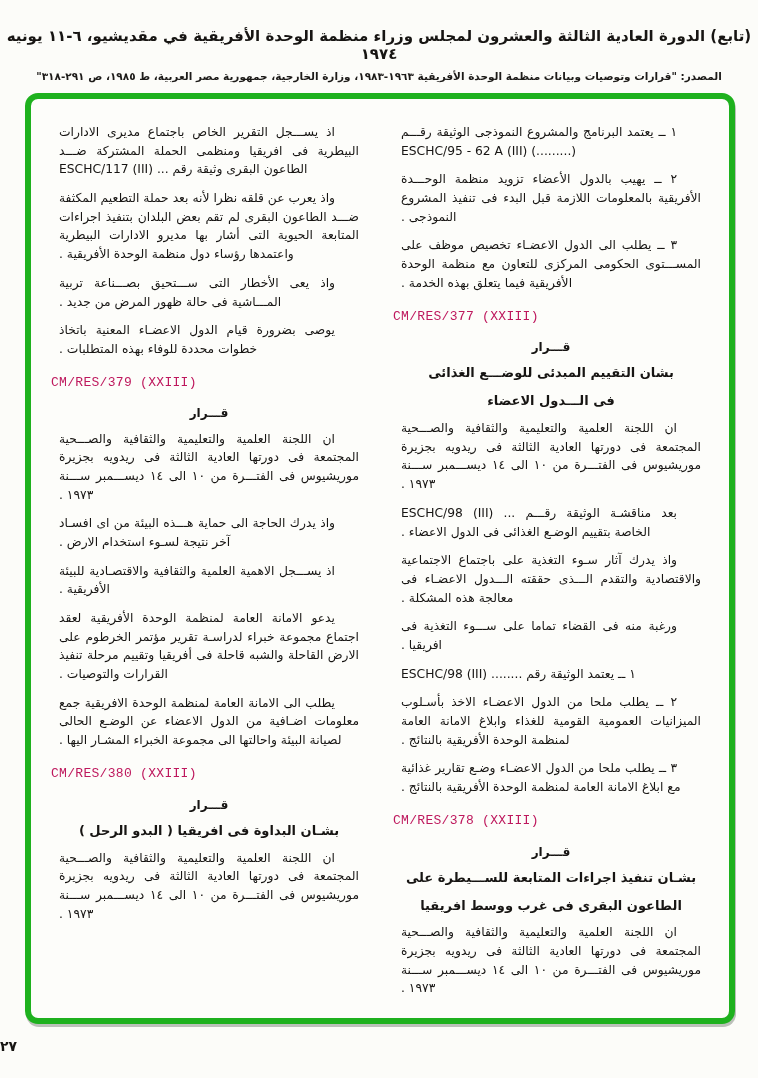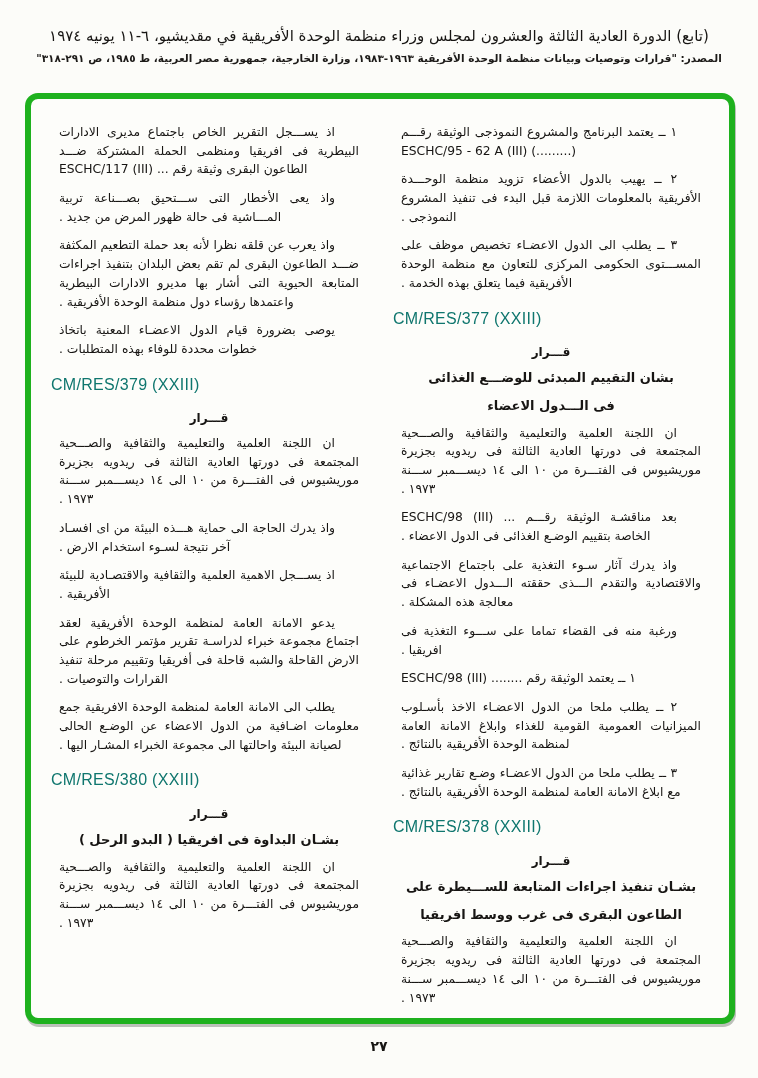--- a/index.html
+++ b/index.html
@@ -4,54 +4,54 @@
 <style>
   html,body{margin:0;padding:0;}
   body{
     width:758px;height:1078px;position:relative;
     background:#fcfcf9;color:#171513;
     font-family:"DejaVu Sans", sans-serif;
     direction:rtl;
     overflow:hidden;
   }
   .header{ text-align:center; padding-top:27px; direction:rtl; }
-  .header-title{ font-weight:normal; font-size:15px; letter-spacing:0; }
+  .header-title{ font-weight:bold; font-size:15px; letter-spacing:0; }
   .header-source{ font-weight:bold; font-size:10.5px; margin-top:7px; color:#1c1a18; }
   .green-box{
     position:absolute; left:25px; top:93px;
     width:710px; height:931px; box-sizing:border-box;
     border:6px solid #1eb11e; border-radius:13px;
     box-shadow:1px 3px 0 rgba(70,80,70,.35);
     background:#fdfdfa;
   }
   .columns{
     display:flex; direction:rtl; gap:26px;
     padding:24px 20px; box-sizing:border-box; height:100%; overflow:hidden;
   }
   .col{ flex:1; min-width:0; font-size:12.3px; line-height:1.52; text-align:justify; }
   .para, .clause{
     margin:0 8px 10px; text-indent:24px;
     text-align:justify; text-align-last:left;
   }
   .ref{
     direction:ltr; text-align:left; text-align-last:left; text-indent:0;
-    font-family:Liberation Sans, sans-serif; font-size:16px; letter-spacing:.3px;
-    margin:14px 0 12px; color:#0f766e;
+    font-family:Liberation Mono, monospace; font-size:13px; letter-spacing:.3px;
+    margin:14px 0 12px; color:#be185d;
   }
   .h-qarar{
     text-align:center; text-align-last:center; font-weight:bold;
     font-size:12px; margin:8px 0 7px; text-indent:0;
   }
   .h-sub{
     text-align:center; text-align-last:center; font-weight:bold;
     font-size:13px; margin:0 0 7px; text-indent:0; line-height:1.6;
   }
   .page-number{
     position:absolute; top:1038px; left:0; width:100%;
-    text-align:center; font-weight:bold; font-size:14px;
+    text-align:left; font-weight:bold; font-size:14px;
   }
 </style>
 </head>
 <body>
 
 <div class="header">
   <div class="header-title">(تابع) الدورة العادية الثالثة والعشرون لمجلس وزراء منظمة الوحدة الأفريقية في مقديشيو، ٦-١١ يونيه ١٩٧٤</div>
   <div class="header-source">المصدر: "قرارات وتوصيات وبيانات منظمة الوحدة الأفريقية ١٩٦٣-١٩٨٣، وزارة الخارجية، جمهورية مصر العربية، ط ١٩٨٥، ص ٢٩١-٣١٨"</div>
 </div>
 
@@ -75,22 +75,22 @@
       <p class="clause">٣ ــ يطلب ملحا من الدول الاعضـاء وضـع تقارير غذائية مع ابلاغ الامانة العامة لمنظمة الوحدة الأفريقية بالنتائج .</p>
       <div class="ref">CM/RES/378 (XXIII)</div>
       <div class="h-qarar">قـــرار</div>
       <div class="h-sub">بشـان تنفيذ اجراءات المتابعة للســـيطرة على</div>
       <div class="h-sub">الطاعون البقرى فى غرب ووسط افريقيا</div>
       <p class="para">ان اللجنة العلمية والتعليمية والثقافية والصـــحية المجتمعة فى دورتها العادية الثالثة فى ريدويه بجزيرة موريشيوس فى الفتـــرة من ١٠ الى ١٤ ديســـمبر ســـنة ١٩٧٣ .</p>
     </div>
 
     <div class="col">
       <p class="para">اذ يســـجل التقرير الخاص باجتماع مديرى الادارات البيطرية فى افريقيا ومنظمى الحملة المشتركة ضـــد الطاعون البقرى وثيقة رقم ... ESCHC/117 (III)</p>
+      <p class="para">واذ يعرب عن قلقه نظرا لأنه بعد حملة التطعيم المكثفة ضـــد الطاعون البقرى لم تقم بعض البلدان بتنفيذ اجراءات المتابعة الحيوية التى أشار بها مديرو الادارات البيطرية واعتمدها رؤساء دول منظمة الوحدة الأفريقية .</p>
       <p class="para">واذ يعى الأخطار التى ســـتحيق بصـــناعة تربية المـــاشية فى حالة ظهور المرض من جديد .</p>
-      <p class="para">واذ يعرب عن قلقه نظرا لأنه بعد حملة التطعيم المكثفة ضـــد الطاعون البقرى لم تقم بعض البلدان بتنفيذ اجراءات المتابعة الحيوية التى أشار بها مديرو الادارات البيطرية واعتمدها رؤساء دول منظمة الوحدة الأفريقية .</p>
       <p class="para">يوصى بضرورة قيام الدول الاعضـاء المعنية باتخاذ خطوات محددة للوفاء بهذه المتطلبات .</p>
       <div class="ref">CM/RES/379 (XXIII)</div>
       <div class="h-qarar">قـــرار</div>
       <p class="para">ان اللجنة العلمية والتعليمية والثقافية والصـــحية المجتمعة فى دورتها العادية الثالثة فى ريدويه بجزيرة موريشيوس فى الفتـــرة من ١٠ الى ١٤ ديســـمبر ســـنة ١٩٧٣ .</p>
       <p class="para">واذ يدرك الحاجة الى حماية هـــذه البيئة من اى افسـاد آخر نتيجة لسـوء استخدام الارض .</p>
       <p class="para">اذ يســـجل الاهمية العلمية والثقافية والاقتصـادية للبيئة الأفريقية .</p>
       <p class="para">يدعو الامانة العامة لمنظمة الوحدة الأفريقية لعقد اجتماع مجموعة خبراء لدراسـة تقرير مؤتمر الخرطوم على الارض القاحلة والشبه قاحلة فى أفريقيا وتقييم مرحلة تنفيذ القرارات والتوصيات .</p>
       <p class="para">يطلب الى الامانة العامة لمنظمة الوحدة الافريقية جمع معلومات اضـافية من الدول الاعضاء عن الوضـع الحالى لصيانة البيئة واحالتها الى مجموعة الخبراء المشـار اليها .</p>
       <div class="ref">CM/RES/380 (XXIII)</div>
       <div class="h-qarar">قـــرار</div>

